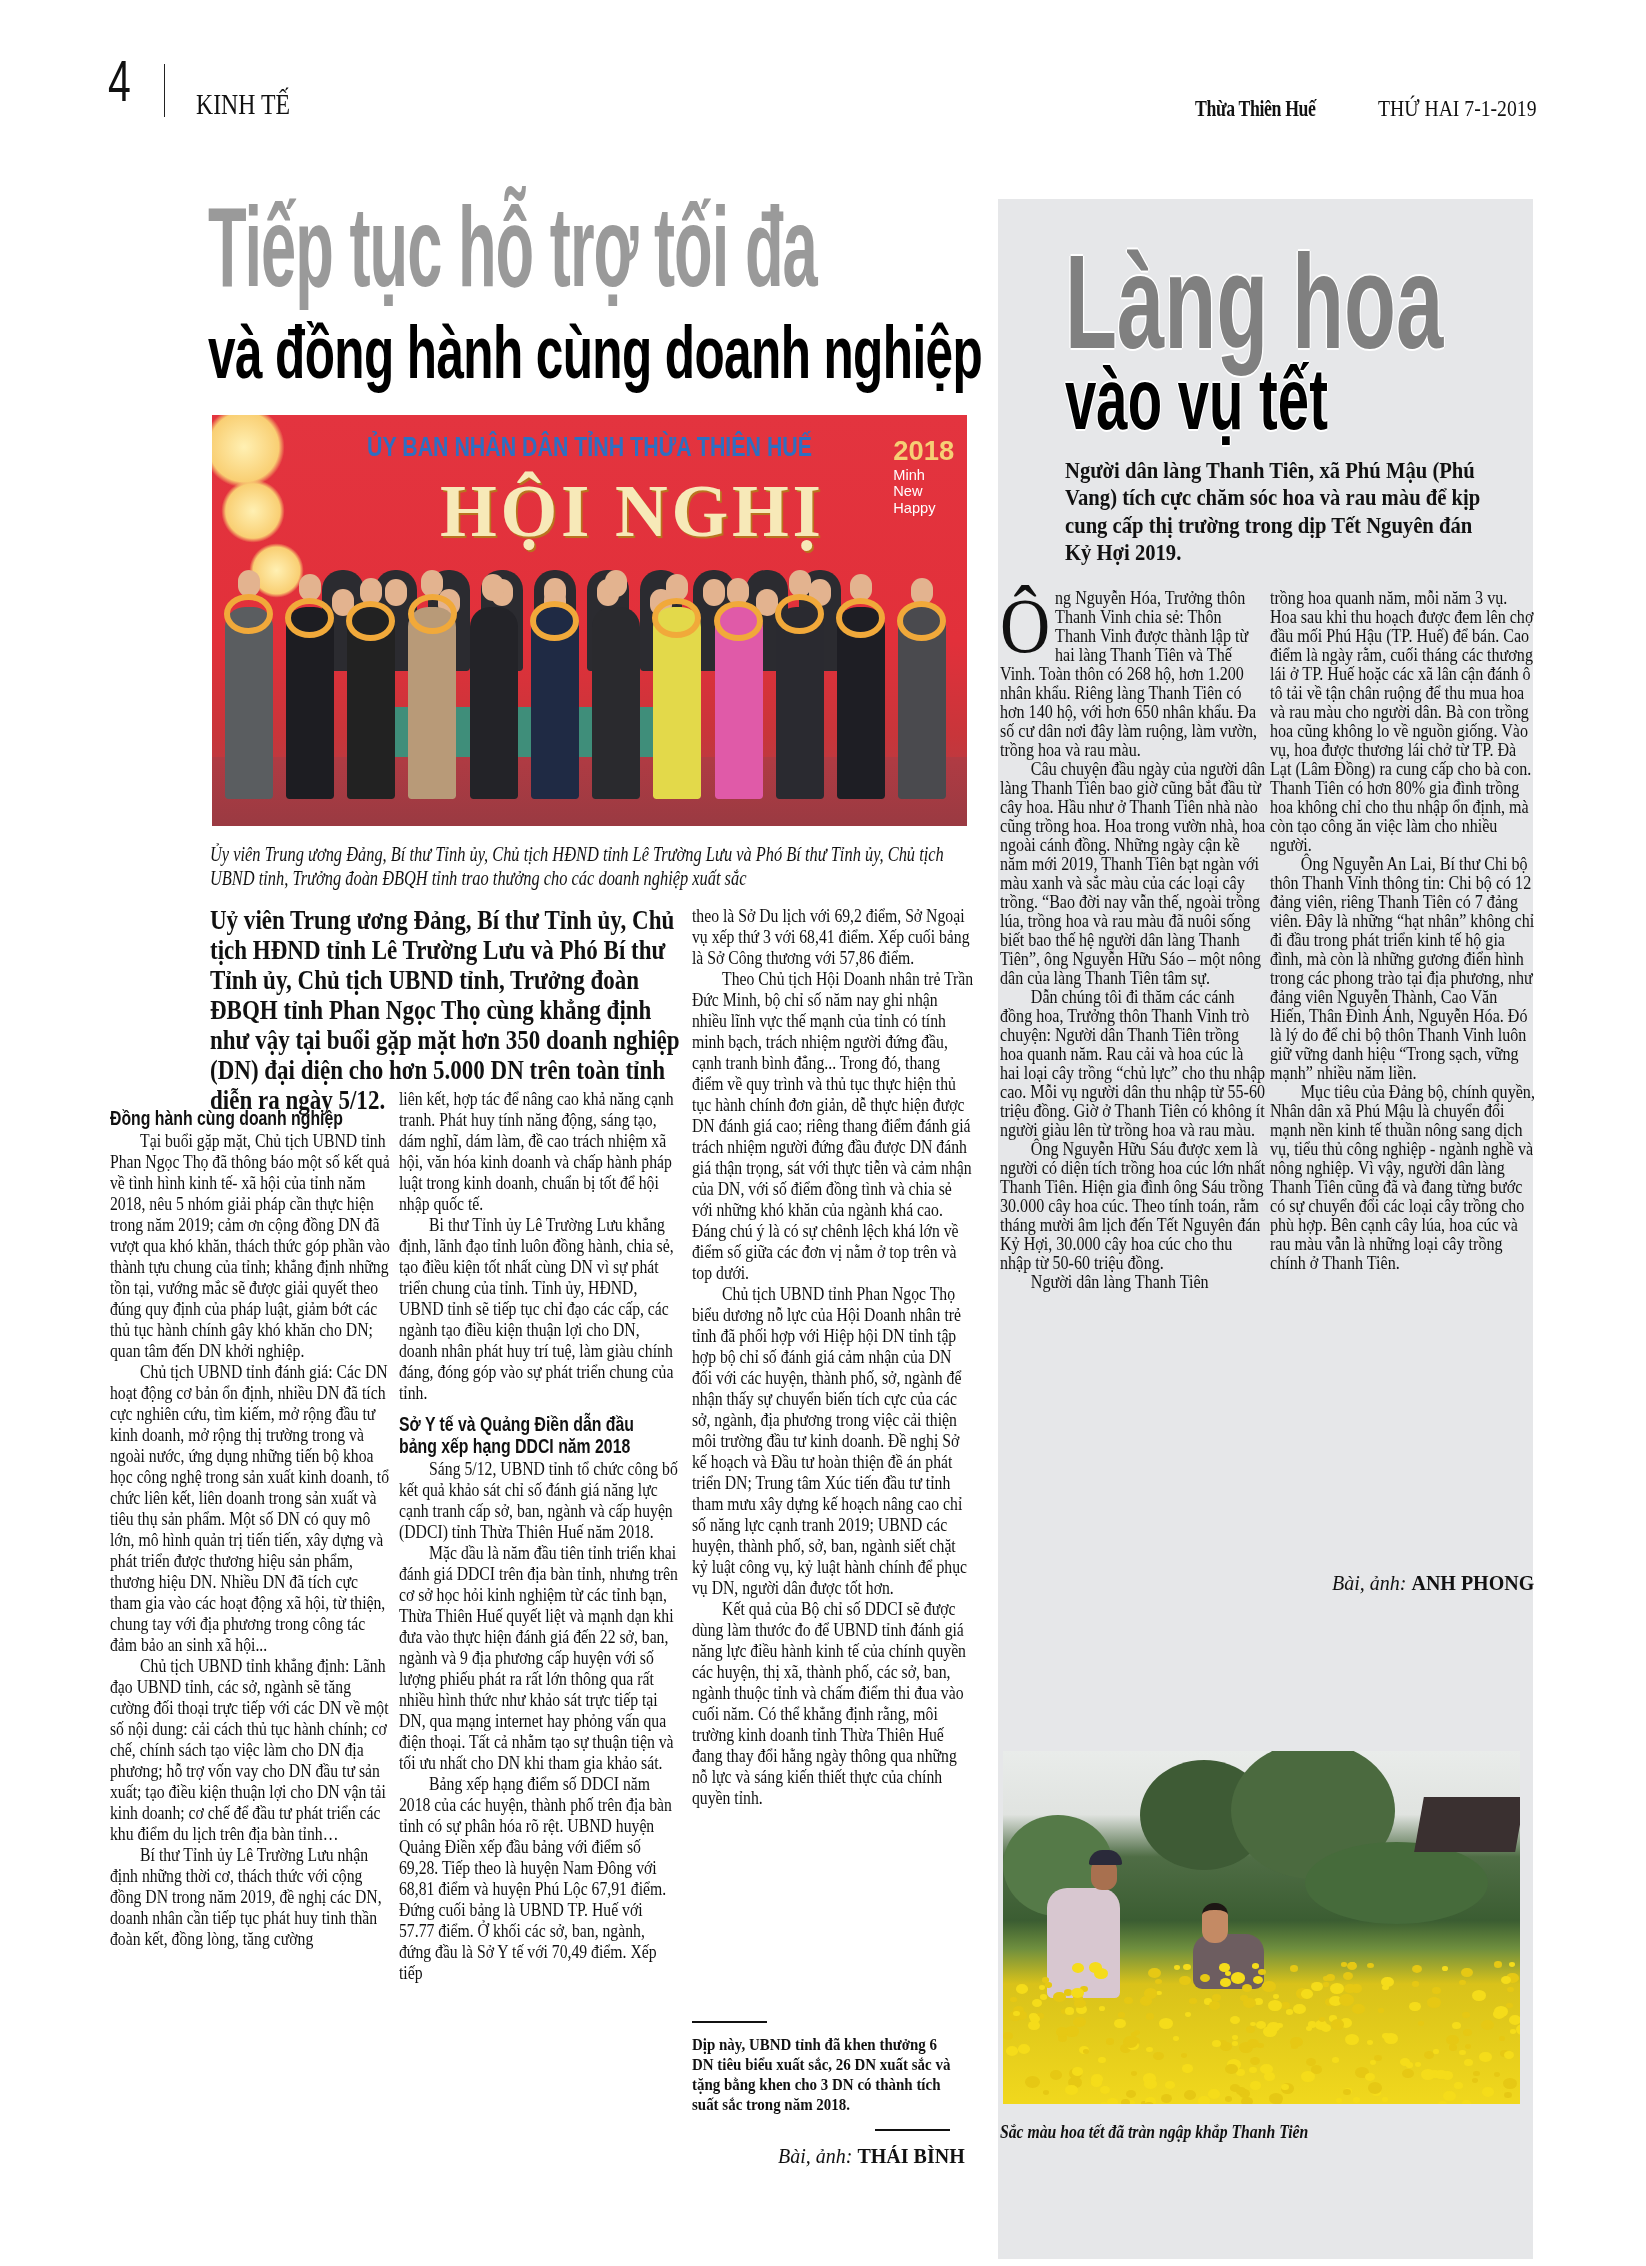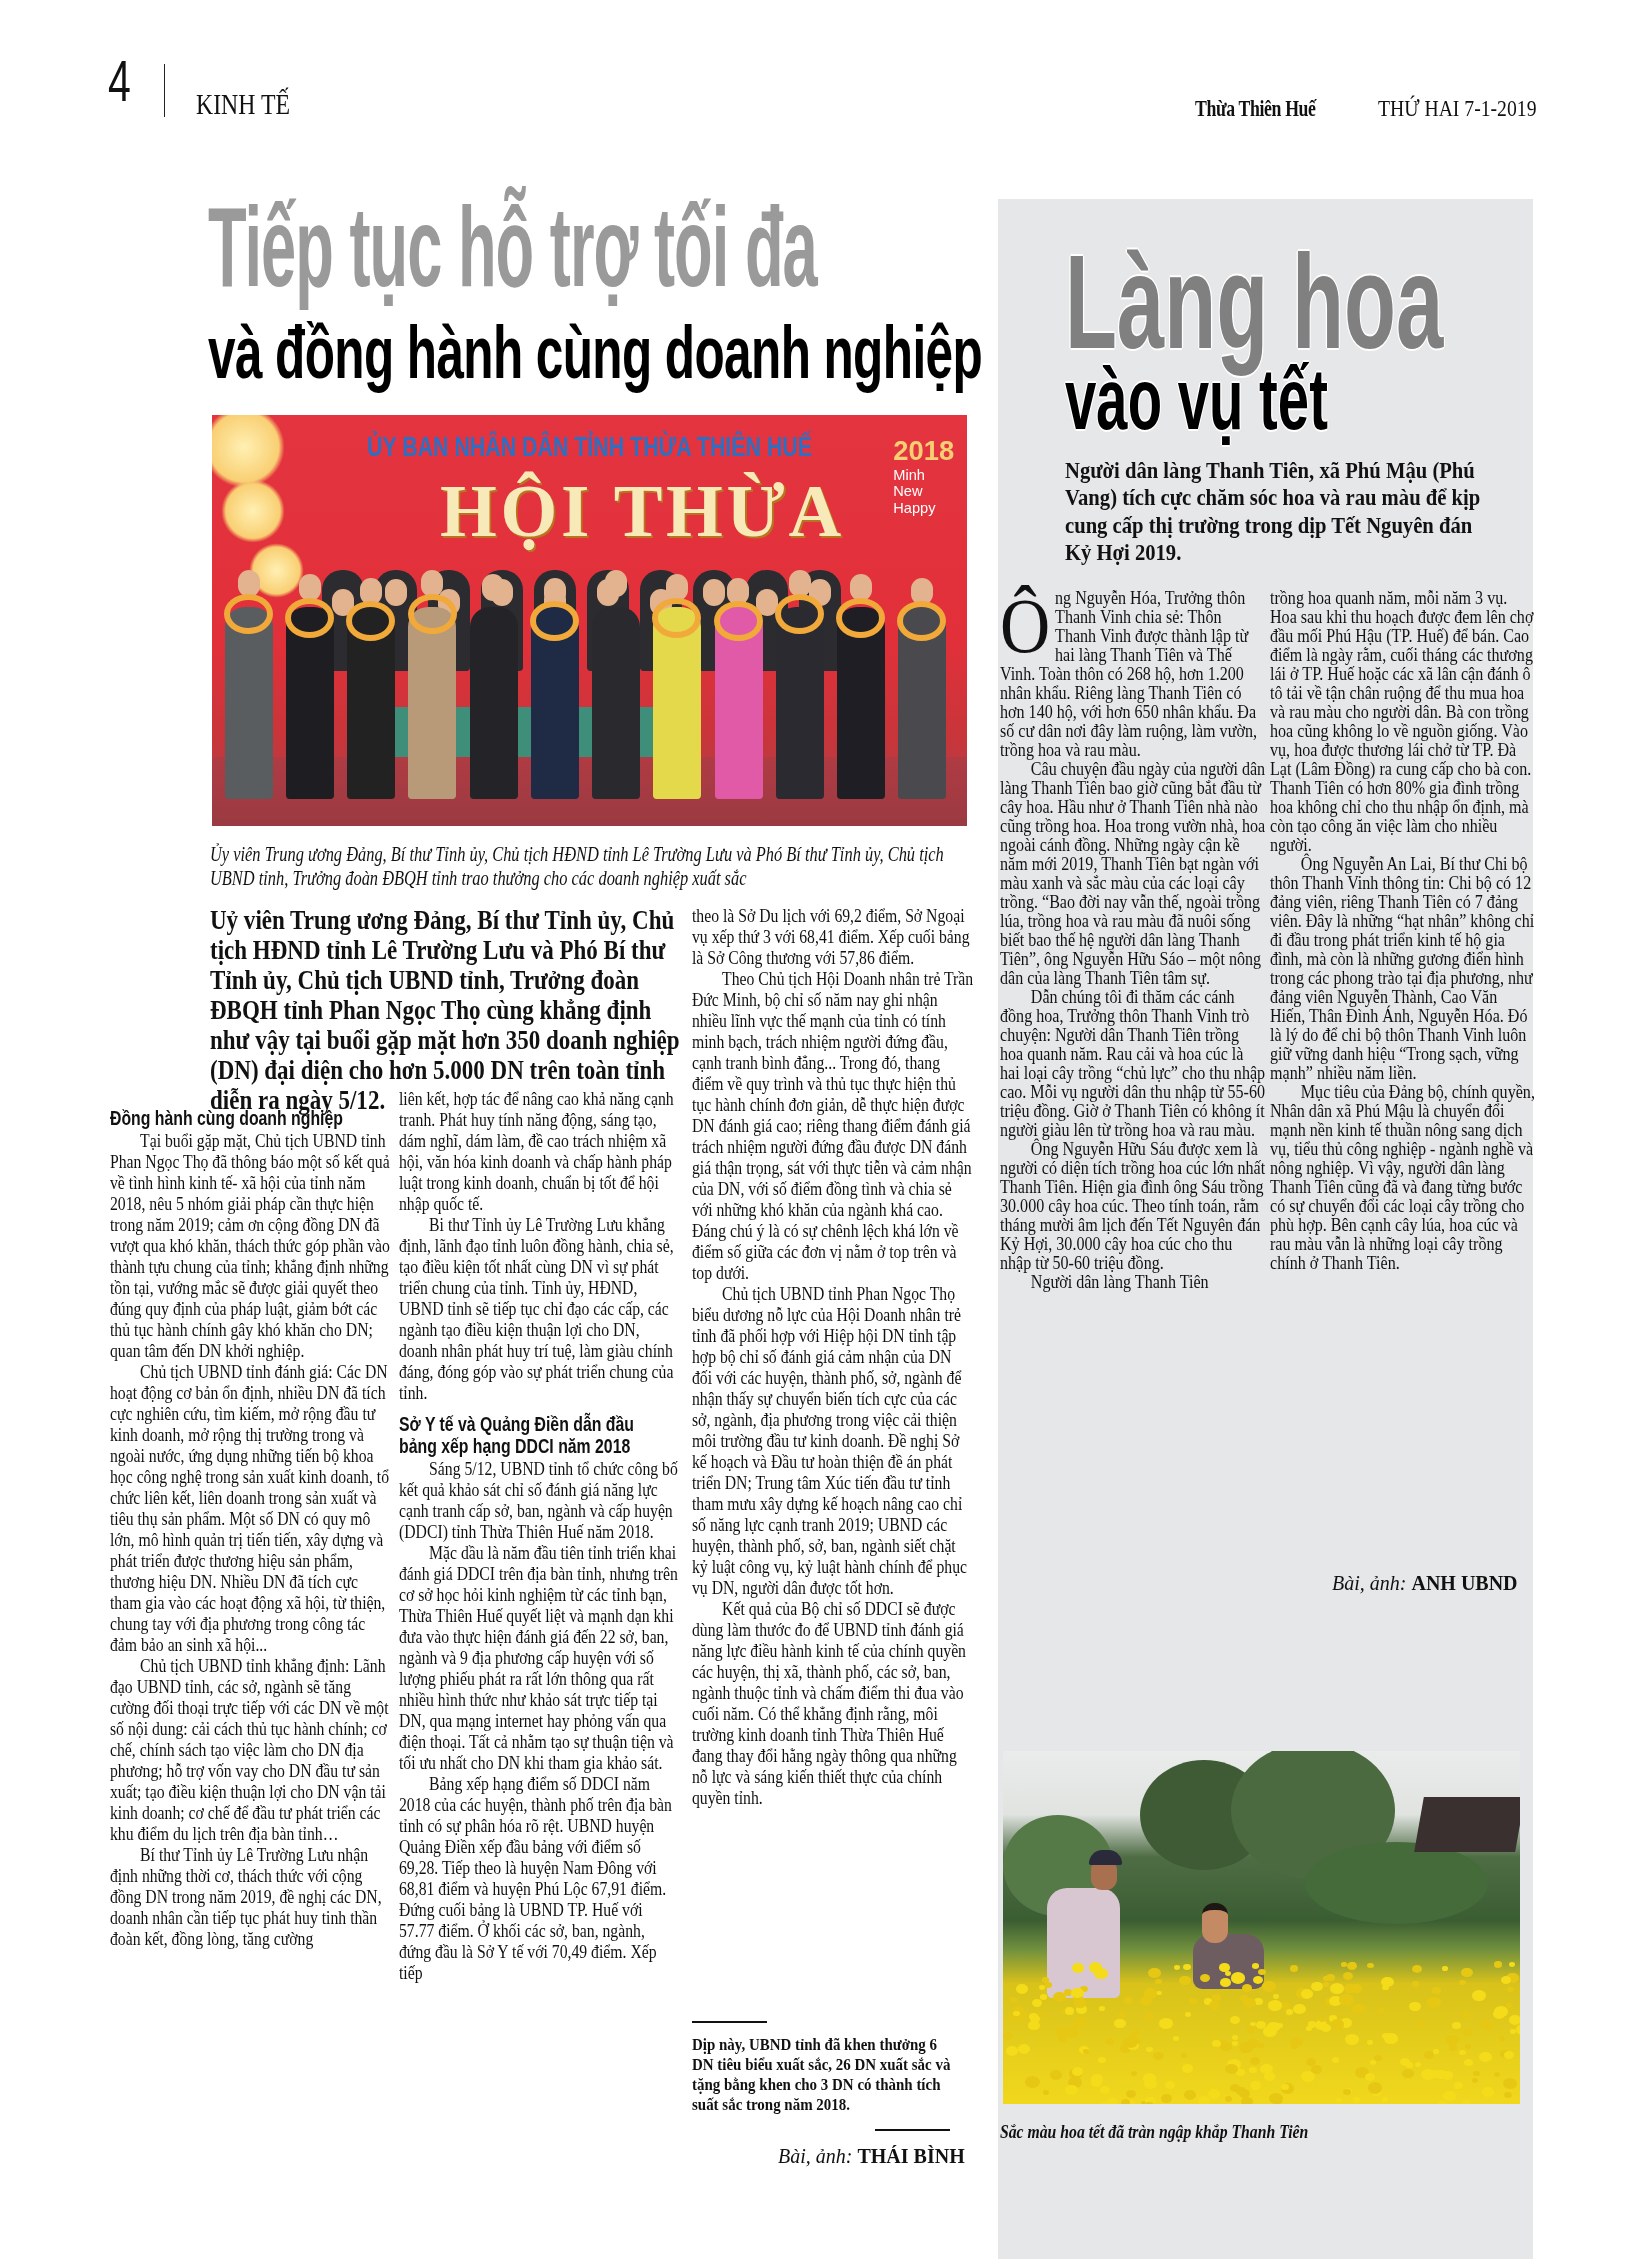--- a/index.html
+++ b/index.html
@@ -100,21 +100,21 @@
 
 <div>
   <div class="hl-grey">Tiếp tục hỗ trợ tối đa</div>
   <div class="hl-black">và đồng hành cùng doanh nghiệp</div>
 
   <div class="photo1">
     <div class="blossom" style="left:-9.1px;top:-9.1px;width:82px;height:82px;"></div>
     <div class="blossom" style="left:9.1px;top:64px;width:64px;height:64px;"></div>
     <div class="blossom" style="left:37px;top:128px;width:55px;height:55px;"></div>
     <div class="banner-top">ỦY BAN NHÂN DÂN TỈNH THỪA THIÊN HUẾ</div>
-    <div class="banner-main">HỘI THỪA</div>
+    <div class="banner-main">HỘI NGHỊ</div>
     <div class="ny">
       <div class="y">2018</div>
       <div class="t">Minh</div>
       <div class="t">New</div>
       <div class="t">Happy</div>
     </div>
     <div class="step"></div>
     <div class="stage"></div>
     <div id="people">
         <div class="person" style="left: 110px; bottom: 155px; height: 101px; background: rgb(43, 43, 48);"></div>
@@ -225,21 +225,21 @@
   </div>
 
   <div class="col c5">
     <p class="noind">trồng hoa quanh năm, mỗi năm 3 vụ. Hoa sau khi thu hoạch được đem lên chợ đầu mối Phú Hậu (TP. Huế) để bán. Cao điểm là ngày rằm, cuối tháng các thương lái ở TP. Huế hoặc các xã lân cận đánh ô tô tải về tận chân ruộng để thu mua hoa và rau màu cho người dân. Bà con trồng hoa cũng không lo về nguồn giống. Vào vụ, hoa được thương lái chở từ TP. Đà Lạt (Lâm Đồng) ra cung cấp cho bà con. Thanh Tiên có hơn 80% gia đình trồng hoa không chỉ cho thu nhập ổn định, mà còn tạo công ăn việc làm cho nhiều người.</p>
     <p>Ông Nguyễn An Lai, Bí thư Chi bộ thôn Thanh Vinh thông tin: Chi bộ có 12 đảng viên, riêng Thanh Tiên có 7 đảng viên. Đây là những “hạt nhân” không chỉ đi đầu trong phát triển kinh tế hộ gia đình, mà còn là những gương điển hình trong các phong trào tại địa phương, như đảng viên Nguyễn Thành, Cao Văn Hiến, Thân Đình Ánh, Nguyễn Hóa. Đó là lý do để chi bộ thôn Thanh Vinh luôn giữ vững danh hiệu “Trong sạch, vững mạnh” nhiều năm liền.</p>
     <p>Mục tiêu của Đảng bộ, chính quyền, Nhân dân xã Phú Mậu là chuyển đổi mạnh nền kinh tế thuần nông sang dịch vụ, tiểu thủ công nghiệp - ngành nghề và nông nghiệp. Vì vậy, người dân làng Thanh Tiên cũng đã và đang từng bước có sự chuyển đổi các loại cây trồng cho phù hợp. Bên cạnh cây lúa, hoa cúc và rau màu vẫn là những loại cây trồng chính ở Thanh Tiên.</p>
   </div>
 
   <div class="byline2">
     <i>Bài, ảnh:</i>
-    <b>ANH UBND</b>
+    <b>ANH PHONG</b>
   </div>
 
   <div class="photo2">
     <div class="tree" style="left:137px;top:9.1px;width:128px;height:110px;"></div>
     <div class="tree" style="left:228px;top:-9.1px;width:164px;height:137px;background:#4b6a3f;"></div>
     <div class="tree" style="left:0;top:64px;width:110px;height:101px;background:#557a48;"></div>
     <div class="tree" style="left:302px;top:91px;width:183px;height:82px;background:#466b3b;"></div>
     <div class="roof"></div>
     <div class="man-body"></div>
     <div class="man-head"></div>

